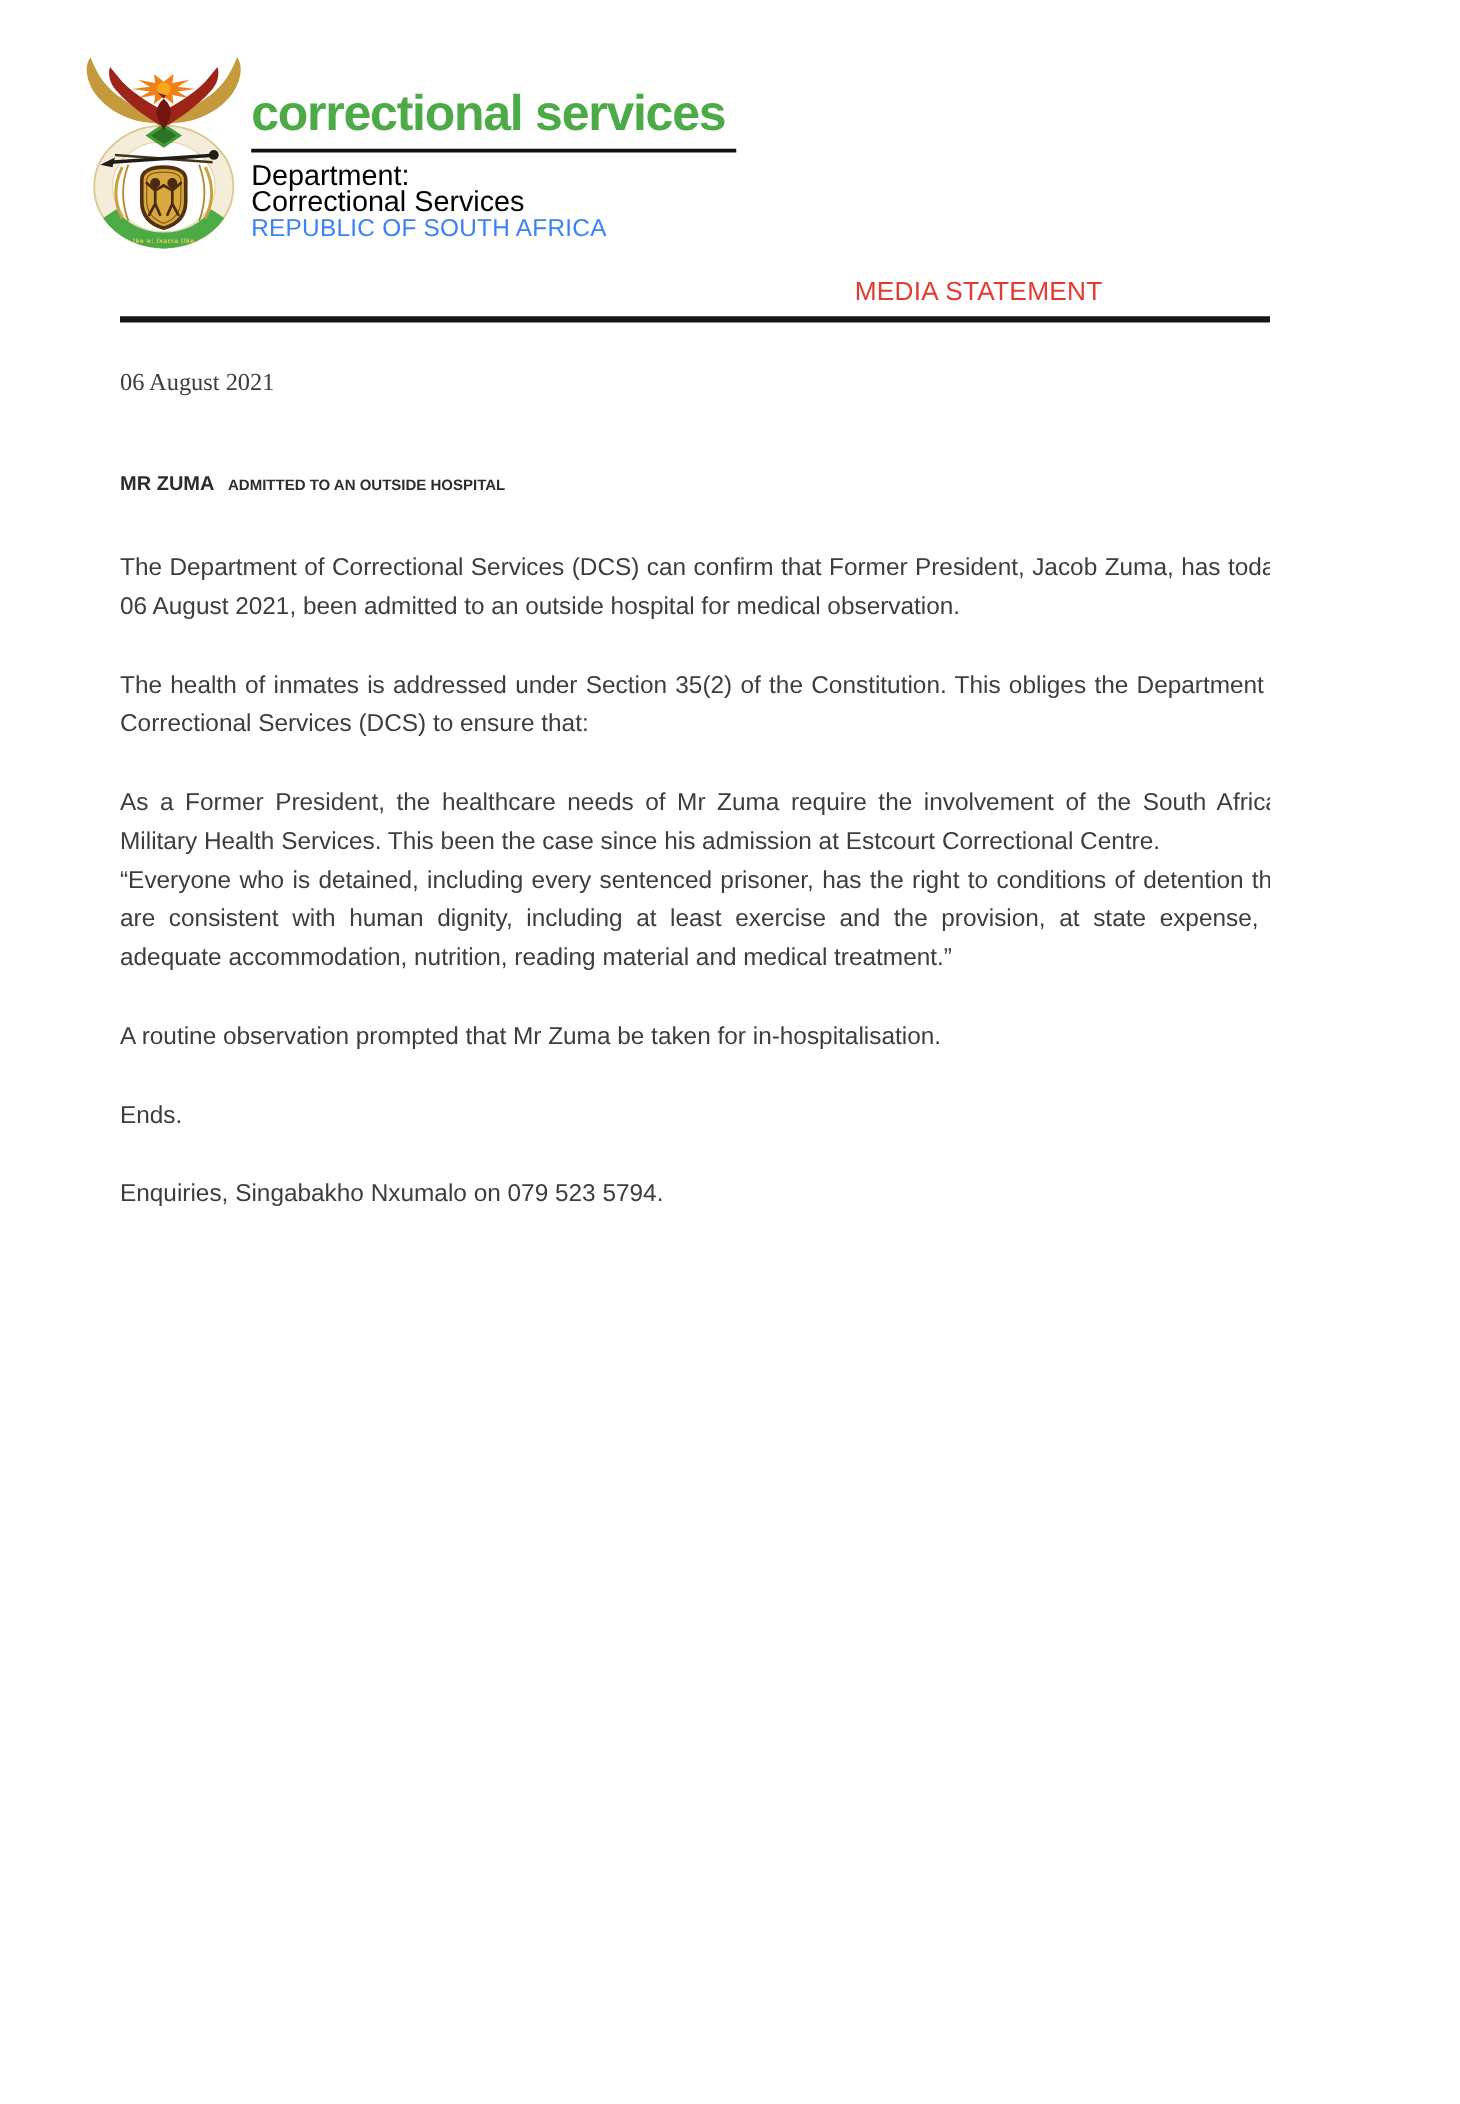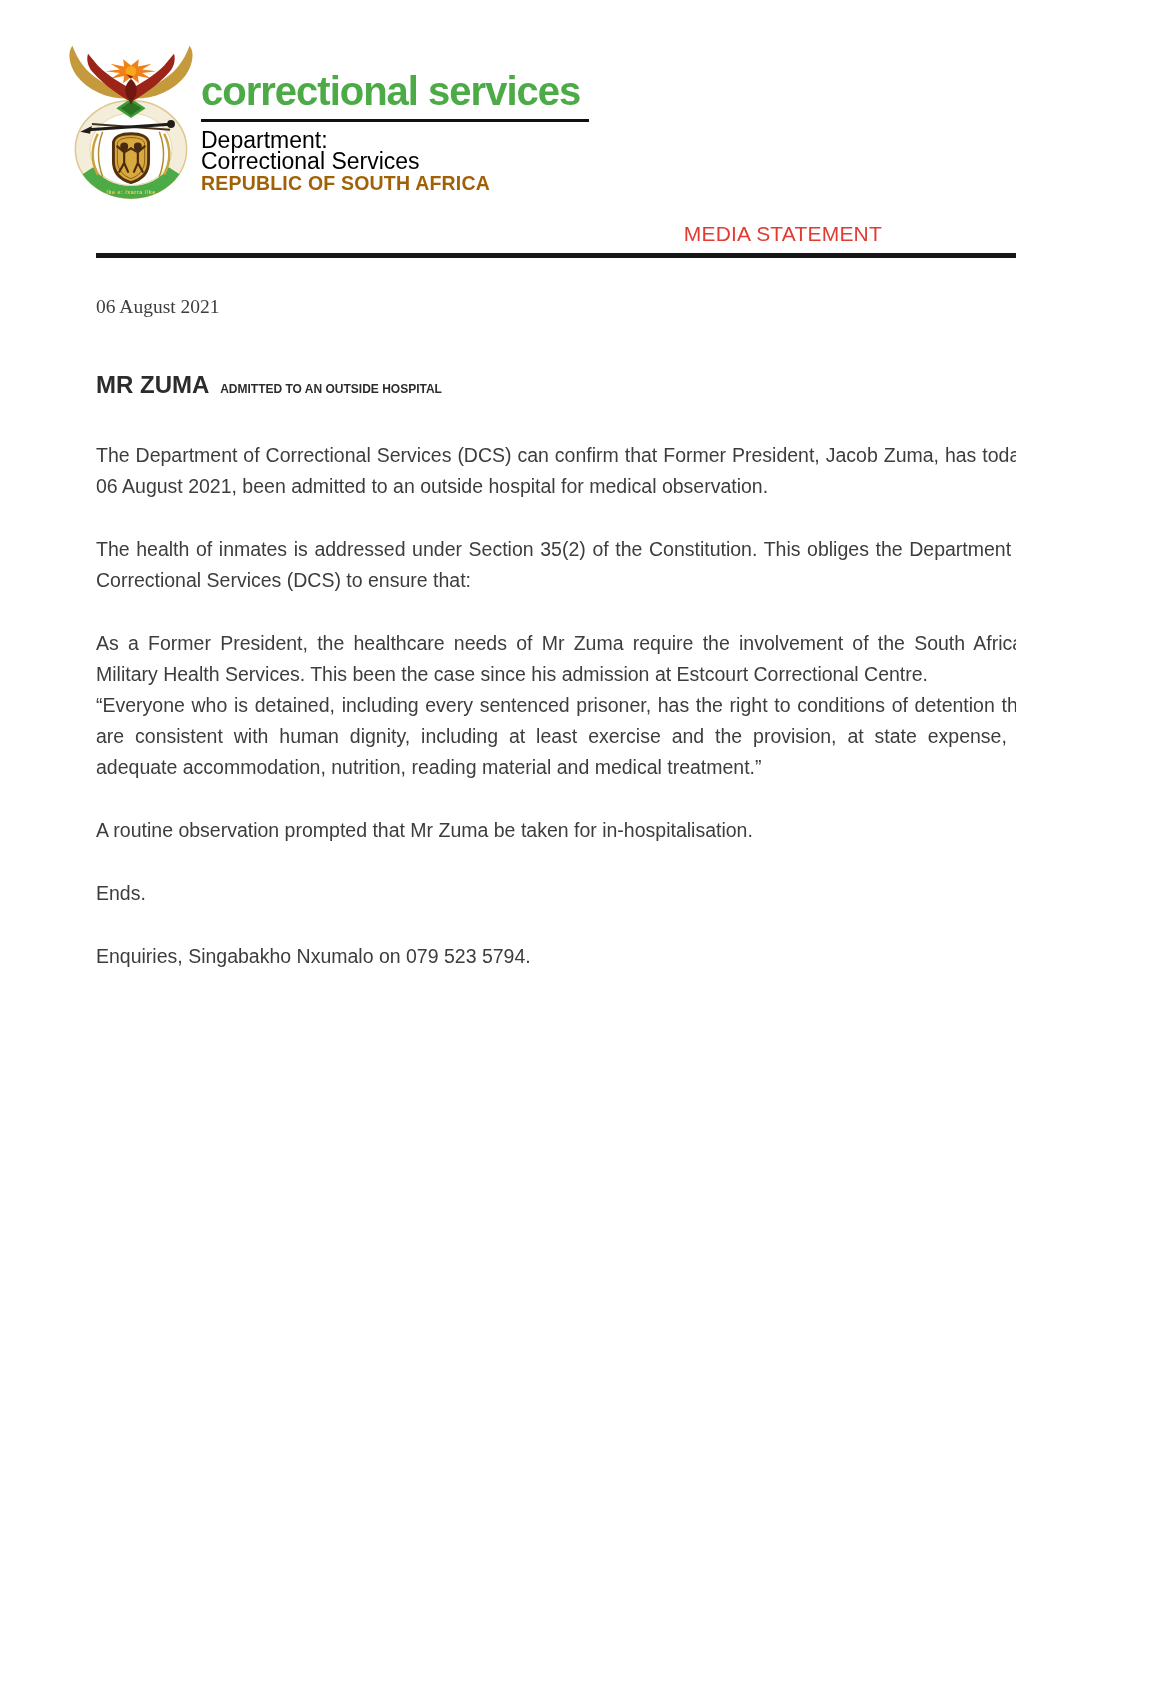--- a/index.html
+++ b/index.html
@@ -45,23 +45,23 @@
     margin: 7px 0 8px 0;
   }
   .dept-line {
     font-size: 23px;
     line-height: 21px;
     color: #000000;
   }
   .dept-country {
     font-size: 19.5px;
     line-height: 22px;
-    font-weight: 700;
+    font-weight: 400;
     letter-spacing: 0.2px;
-    color: #a16207;
+    color: #3b82f6;
   }
 
   
   .statement-label {
     position: absolute;
     top: 222px;
     right: 134px;
     font-size: 21px;
     font-weight: 400;
     color: #e13b32;
@@ -86,21 +86,21 @@
     line-height: 31px;
     color: #3d3d3d;
   }
   .date { margin: 0; font-family: Liberation Serif, serif; }
   .title {
     margin: 45px 0 38px 0;
     line-height: 26px;
     color: #2c2c2c;
     font-weight: 700;
   }
-  .title-lead { font-size: 24px; text-align: right; }
+  .title-lead { font-size: 16px; text-align: right; }
   .title-rest { font-size: 12px; }
   .para {
     margin: 32px 0 0 0;
     text-align: justify;
   }
   .para.no-gap { margin-top: 0; }
 </style>
 </head>
 <body>
 

